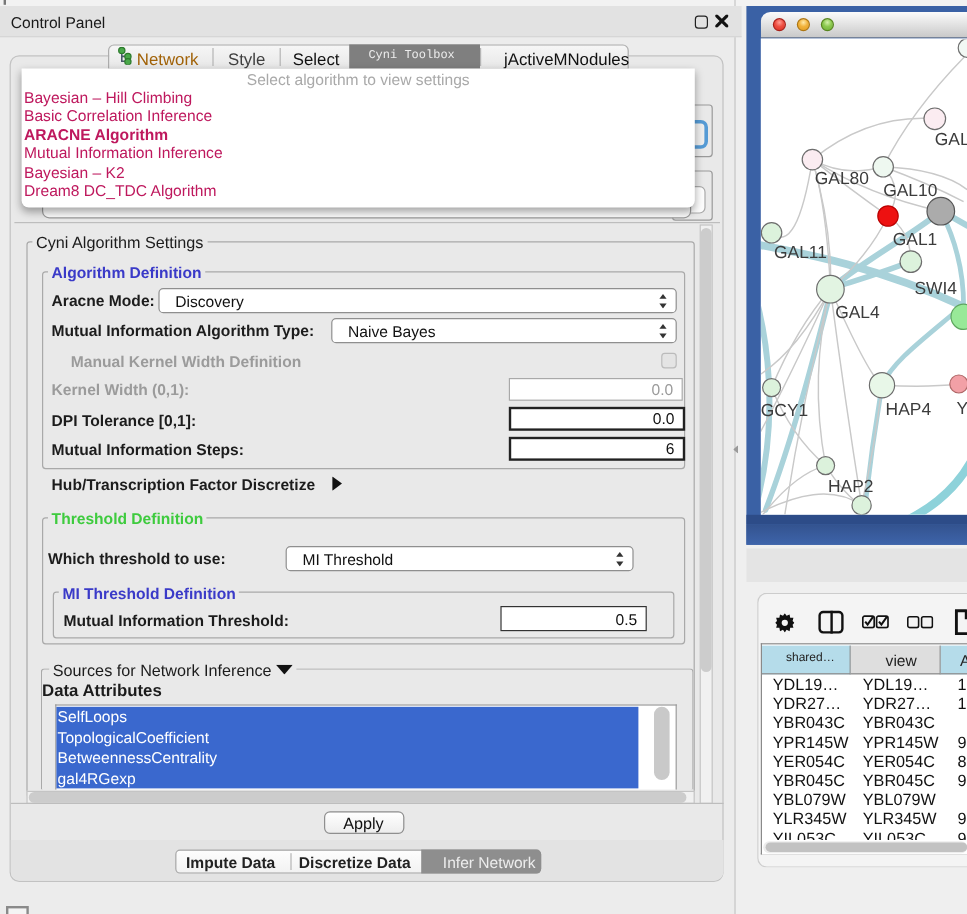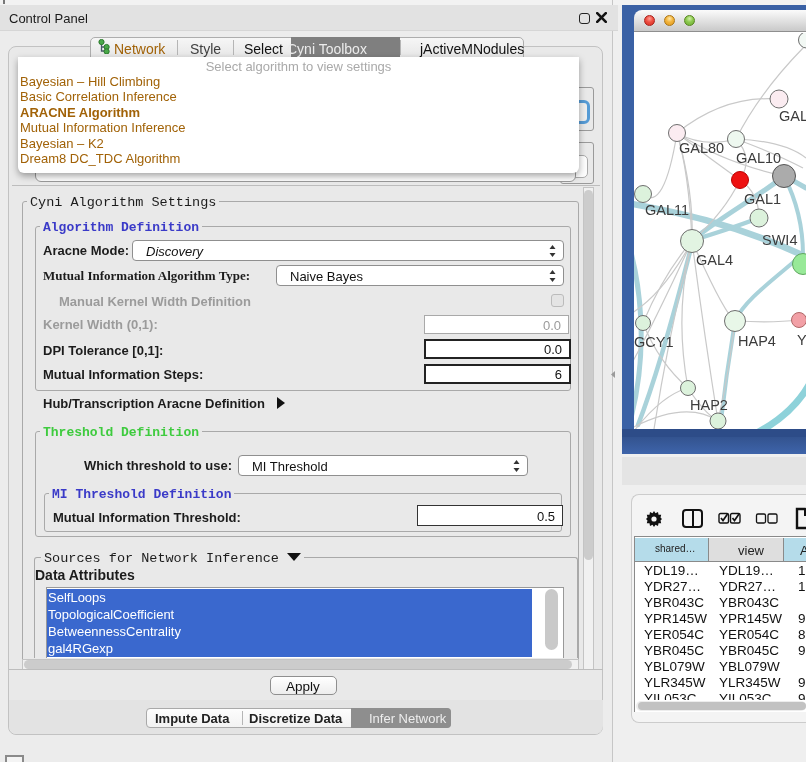--- a/index.html
+++ b/index.html
@@ -9,21 +9,21 @@
 .b{font-weight:bold;}
 .lbl{position:absolute;font-size:13px;color:#1c1c1c;white-space:nowrap;}
 .glbl{position:absolute;font-size:13px;color:#9b9b9b;white-space:nowrap;font-weight:bold;}
 .combo{position:absolute;background:#fff;border:1px solid #8f8f8f;border-radius:4px;
   font-size:13px;color:#111;}
 .combo .tx{position:absolute;left:13px;top:50%;transform:translateY(-50%);}
 .spin{position:absolute;right:7px;top:50%;transform:translateY(-50%);width:7px;height:12px;}
 .field{position:absolute;background:#fff;font-size:13px;color:#111;text-align:right;}
 .field .tx{position:absolute;right:7px;top:50%;transform:translateY(-50%);}
 .group{position:absolute;border:1px solid #a9a9a9;border-radius:3px;}
-.gtitle{position:absolute;font-size:13.5px;background:#e9e9e9;padding:0 3px;white-space:nowrap;font-family:Liberation Mono, monospace;}
+.gtitle{position:absolute;font-size:13.5px;background:#e9e9e9;padding:0 3px;white-space:nowrap;}
 </style>
 </head>
 <body>
 
 <div class="abs" style="left:0;top:0;width:613px;height:762px;background:#ececec;"></div>
 <div class="abs" style="left:0;top:0;width:806px;height:5px;background:#f2f2f2;"></div>
 <div class="abs" style="left:3px;top:0;width:2px;height:4px;background:#777;"></div>
 
 <div class="abs" style="left:612px;top:0;width:1px;height:762px;background:#c6c6c6;"></div>
 
@@ -44,48 +44,48 @@
 
 <svg class="abs" style="left:98px;top:39px;" width="14" height="15" viewBox="0 0 14 15">
   <path d="M3.5 4 L3.5 12 L7 12 M3.5 8 L7 8" stroke="#4a5a6a" stroke-width="1.3" fill="none"></path>
   <circle cx="3.5" cy="3" r="2.6" fill="#4aa84a" stroke="#2c7a2c"></circle>
   <circle cx="8.6" cy="8" r="2.6" fill="#4aa84a" stroke="#2c7a2c"></circle>
   <circle cx="8.6" cy="12.4" r="2.6" fill="#4aa84a" stroke="#2c7a2c"></circle>
 </svg>
 <div class="abs" style="left:114px;top:41px;font-size:14px;color:#a16207;">Network</div>
 <div class="abs" style="left:190px;top:41px;font-size:14px;color:#404040;">Style</div>
 <div class="abs" style="left:244px;top:41px;font-size:14px;color:#111;">Select</div>
-<div class="abs" style="left:287px;top:41px;font-size:14px;color:#ececec;">Cyni Toolbox</div>
+<div class="abs" style="left:307px;top:41px;font-size:10px;color:#ececec;font-family:Liberation Mono, monospace;">Cyni Toolbox</div>
 <div class="abs" style="left:408px;top:41px;font-size:14px;color:#111;padding-left:12px;">jActiveMNodules</div>
 
 <div class="abs" style="left:560px;top:87px;width:34px;height:44px;border:1px solid #9a9a9a;border-radius:3px;"></div>
 <div class="abs" style="left:572px;top:100px;width:18px;height:24px;background:#eee;border:3px solid #569bd5;border-radius:6px;"></div>
 <div class="abs" style="left:560px;top:142px;width:34px;height:42px;border:1px solid #9a9a9a;border-radius:3px;"></div>
 <div class="abs" style="left:568px;top:155px;width:20px;height:23px;background:#fdfdfd;border:1px solid #aaa;border-radius:5px;"></div>
 
 <div class="abs" style="left:35px;top:150px;width:541px;height:32px;background:#fdfdfd;border:1px solid #9a9a9a;border-radius:6px;box-sizing:border-box;"></div>
 
 <div class="abs" style="left:12px;top:185px;width:588px;height:1px;background:#bdbdbd;"></div>
 
 <div class="group" style="left:22px;top:201px;width:557px;height:464px;"></div>
 <div class="gtitle" style="left:27px;top:195px;color:#1c1c1c;">Cyni Algorithm Settings</div>
 
 <div class="group" style="left:35px;top:226px;width:536px;height:165px;"></div>
 <div class="gtitle" style="left:40px;top:220px;color:#3a3ac8;font-weight:bold;font-size:13px;">Algorithm Definition</div>
 
 <div class="lbl b" style="left:43px;top:243px;">Aracne Mode:</div>
-<div class="combo" style="left:132px;top:240px;width:432px;height:21px;font-style:italic;">
+<div class="combo" style="left:132px;top:240px;width:432px;height:21px;">
   <span class="tx">Discovery</span>
   <svg class="spin" viewBox="0 0 7 12">
       <path d="M3.5 0 L6.5 4 L0.5 4 Z" fill="#333"></path>
       <path d="M3.5 12 L6.5 8 L0.5 8 Z" fill="#333"></path>
     </svg>
 </div>
 
-<div class="lbl b" style="left:43px;top:268px;font-family:Liberation Serif, serif;">Mutual Information Algorithm Type:</div>
+<div class="lbl b" style="left:43px;top:268px;">Mutual Information Algorithm Type:</div>
 <div class="combo" style="left:276px;top:265px;width:288px;height:21px;">
   <span class="tx">Naive Bayes</span>
   <svg class="spin" viewBox="0 0 7 12">
       <path d="M3.5 0 L6.5 4 L0.5 4 Z" fill="#333"></path>
       <path d="M3.5 12 L6.5 8 L0.5 8 Z" fill="#333"></path>
     </svg>
 </div>
 
 <div class="glbl" style="left:43px;top:294px;margin-left:16px;">Manual Kernel Width Definition</div>
 <div class="abs" style="left:551px;top:294px;width:13px;height:13px;background:#e4e4e4;border:1px solid #bbb;border-radius:3px;"></div>
@@ -98,42 +98,42 @@
 <div class="lbl b" style="left:43px;top:343px;">DPI Tolerance [0,1]:</div>
 <div class="field" style="left:424px;top:339px;width:147px;height:20px;border:2px solid #222;">
     <span class="tx">0.0</span>
   </div>
 
 <div class="lbl b" style="left:43px;top:367px;">Mutual Information Steps:</div>
 <div class="field" style="left:424px;top:364px;width:147px;height:20px;border:2px solid #222;">
     <span class="tx">6</span>
   </div>
 
-<div class="lbl b" style="left:43px;top:396px;">Hub/Transcription Aracne Definition</div>
+<div class="lbl b" style="left:43px;top:396px;">Hub/Transcription Factor Discretize</div>
 <svg class="abs" style="left:276px;top:397px;" width="10" height="12" viewBox="0 0 10 12">
     <path d="M1 0 L9 6 L1 12 Z" fill="#111"></path>
   </svg>
 
 <div class="group" style="left:35px;top:431px;width:536px;height:106px;"></div>
 <div class="gtitle" style="left:40px;top:425px;color:#3ecb3e;font-weight:bold;font-size:13px;">Threshold Definition</div>
 
-<div class="lbl b" style="left:40px;top:458px;width:192px;text-align:right;">Which threshold to use:</div>
+<div class="lbl b" style="left:40px;top:458px;width:192px;">Which threshold to use:</div>
 <div class="combo" style="left:238px;top:455px;width:290px;height:21px;">
   <span class="tx">MI Threshold</span>
   <svg class="spin" viewBox="0 0 7 12">
       <path d="M3.5 0 L6.5 4 L0.5 4 Z" fill="#333"></path>
       <path d="M3.5 12 L6.5 8 L0.5 8 Z" fill="#333"></path>
     </svg>
 </div>
 
 <div class="group" style="left:44px;top:493px;width:518px;height:39px;"></div>
 <div class="gtitle" style="left:49px;top:487px;color:#3a3ac8;font-weight:bold;font-size:13px;">MI Threshold Definition</div>
 
 <div class="lbl b" style="left:53px;top:510px;">Mutual Information Threshold:</div>
-<div class="field" style="left:417px;top:505px;width:146px;height:21px;border:1px solid #333;">
+<div class="field" style="left:417px;top:505px;width:122px;height:21px;border:1px solid #333;">
     <span class="tx">0.5</span>
   </div>
 
 <div class="group" style="left:34px;top:557px;width:544px;height:101px;border-bottom:none;border-radius:3px 3px 0 0;"></div>
 <div class="gtitle" style="left:41px;top:551px;color:#1c1c1c;">Sources for Network Inference <svg style="vertical-align:1px" width="14" height="8" viewBox="0 0 14 8">
       <path d="M0 0 L14 0 L7 8 Z" fill="#111"></path>
     </svg></div>
 
 <div class="lbl b" style="left:35px;top:567px;font-size:14px;">Data Attributes</div>
 
@@ -163,21 +163,21 @@
 <div class="abs" style="left:155px;top:711px;font-size:13px;font-weight:bold;color:#222;">Impute Data</div>
 <div class="abs" style="left:249px;top:711px;font-size:13px;font-weight:bold;color:#222;">Discretize Data</div>
 <div class="abs" style="left:369px;top:711px;font-size:13px;color:#ededed;">Infer Network</div>
 
 <div class="abs" style="left:5px;top:755px;width:19px;height:12px;background:#f4f4f4;border:2px solid #8a8a8a;"></div>
 
 <div class="abs" style="left:611px;top:371px;width:4px;height:7px;background:#9a9a9a;clip-path:polygon(100% 0,0 50%,100% 100%);"></div>
 
 <div class="abs" style="left:18px;top:57px;width:561px;height:116px;background:#fff;border-radius:0 0 6px 6px;box-shadow:0 3px 7px rgba(0,0,0,0.35);"></div>
 <div class="abs" style="left:18px;top:59px;width:561px;text-align:center;font-size:13px;color:#a9a9a9;">Select algorithm to view settings</div>
-<div class="abs" style="left:20px;top:74px;font-size:13px;color:#a16207;line-height:15.4px;">
+<div class="abs" style="left:20px;top:74px;font-size:13px;color:#be185d;line-height:15.4px;">
 Bayesian – Hill Climbing<br>
 Basic Correlation Inference<br>
 <span class="b">ARACNE Algorithm</span><br>
 Mutual Information Inference<br>
 Bayesian – K2<br>
 Dream8 DC_TDC Algorithm
 </div>
 
 <div class="abs" style="left:622px;top:5px;width:184px;height:449px;background:#3a61a5;"></div>
 <div class="abs" style="left:622px;top:429px;width:184px;height:8px;background:#2d4c88;"></div>

